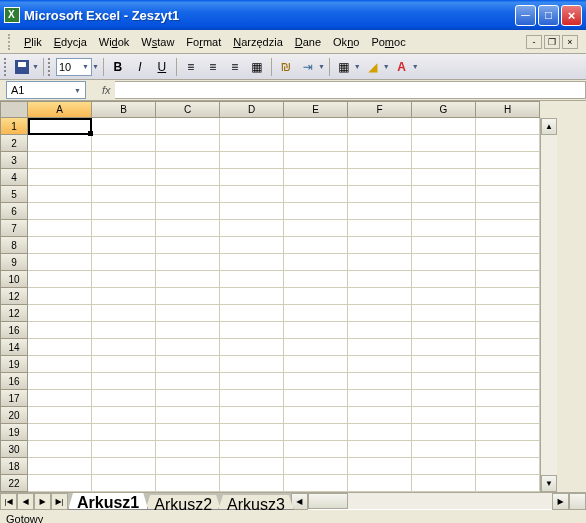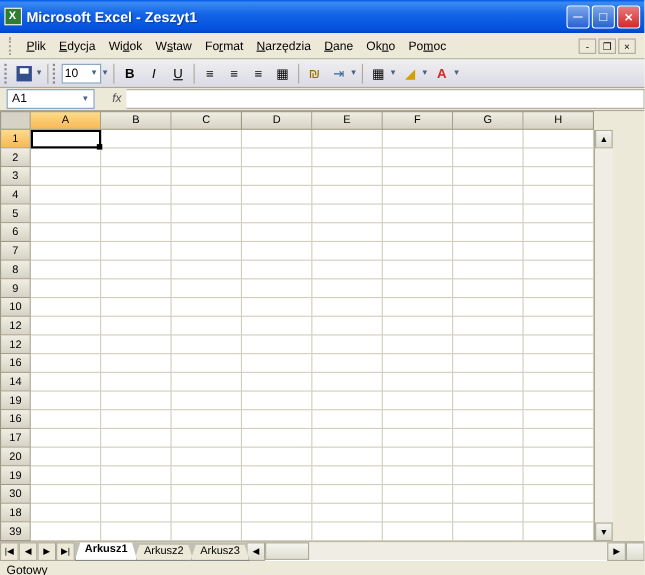--- a/index.html
+++ b/index.html
@@ -56,21 +56,21 @@
 .grid-body { display: flex; flex: 1; overflow: hidden; }
 
 .vscroll { width: 17px; background: #ece9d8; border-left: 1px solid #aca899; display: flex; flex-direction: column; }
 .scroll-btn { height: 17px; background: linear-gradient(to bottom, #f5f5f0, #ddddd0); border: 1px solid #aca899; font-size: 8px; display: flex; align-items: center; justify-content: center; cursor: pointer; }
 .vscroll-track { flex: 1; background: #f0eee4; }
 
 .bottom-area { height: 17px; display: flex; border-top: 1px solid #aca899; }
 .sheet-nav { display: flex; background: #ece9d8; }
 .nav-btn { width: 17px; height: 17px; border: 1px solid #aca899; background: #ece9d8; font-size: 8px; display: flex; align-items: center; justify-content: center; cursor: pointer; }
 .tabs { display: flex; background: #c0c0b4; align-items: flex-end; height: 17px; }
-.tab { padding: 1px 8px; font-size: 10px; background: #ece9d8; border: 1px solid #888; border-top: none; cursor: pointer; clip-path: polygon(5px 0, calc(100% - 5px) 0, 100% 100%, 0 100%); margin-right: -3px; height: 15px; }
+.tab { padding: 1px 8px; font-size: 16px; background: #ece9d8; border: 1px solid #888; border-top: none; cursor: pointer; clip-path: polygon(5px 0, calc(100% - 5px) 0, 100% 100%, 0 100%); margin-right: -3px; height: 15px; }
 .tab.active { background: white; font-weight: bold; z-index: 2; height: 17px; }
 .hscroll { flex: 1; background: #f0eee4; display: flex; }
 .hscroll-thumb { width: 40px; background: linear-gradient(to bottom, #f5f5f0, #ddddd0); border: 1px solid #aca899; }
 
 .statusbar { height: 19px; background: #ece9d8; border-top: 1px solid white; font-size: 11px; padding: 2px 6px; display: flex; align-items: center; }
 
 .icon-save { width: 14px; height: 14px; background: #354f8e; position: relative; }
 .icon-save::after { content: ""; position: absolute; top: 2px; left: 3px; width: 8px; height: 5px; background: white; }
 </style>
 </head>
@@ -186,21 +186,21 @@
         <div class="row-h">12</div>
         <div class="row-h">16</div>
         <div class="row-h">14</div>
         <div class="row-h">19</div>
         <div class="row-h">16</div>
         <div class="row-h">17</div>
         <div class="row-h">20</div>
         <div class="row-h">19</div>
         <div class="row-h">30</div>
         <div class="row-h">18</div>
-        <div class="row-h">39</div>
+        <div class="row-h">22</div>
       </div>
     <div class="cells" id="cells">
         <div class="cell-row">
           <div class="cell col-w selected"></div>
           <div class="cell col-w"></div>
           <div class="cell col-w"></div>
           <div class="cell col-w"></div>
           <div class="cell col-w"></div>
           <div class="cell col-w"></div>
           <div class="cell col-w"></div>

